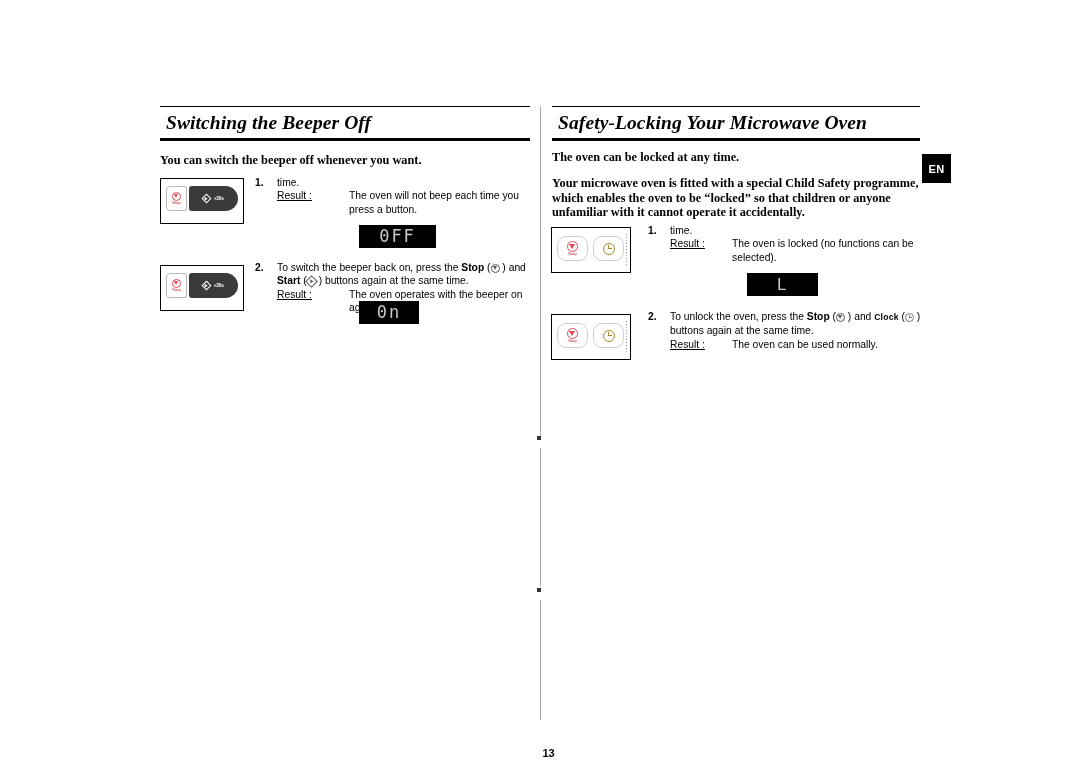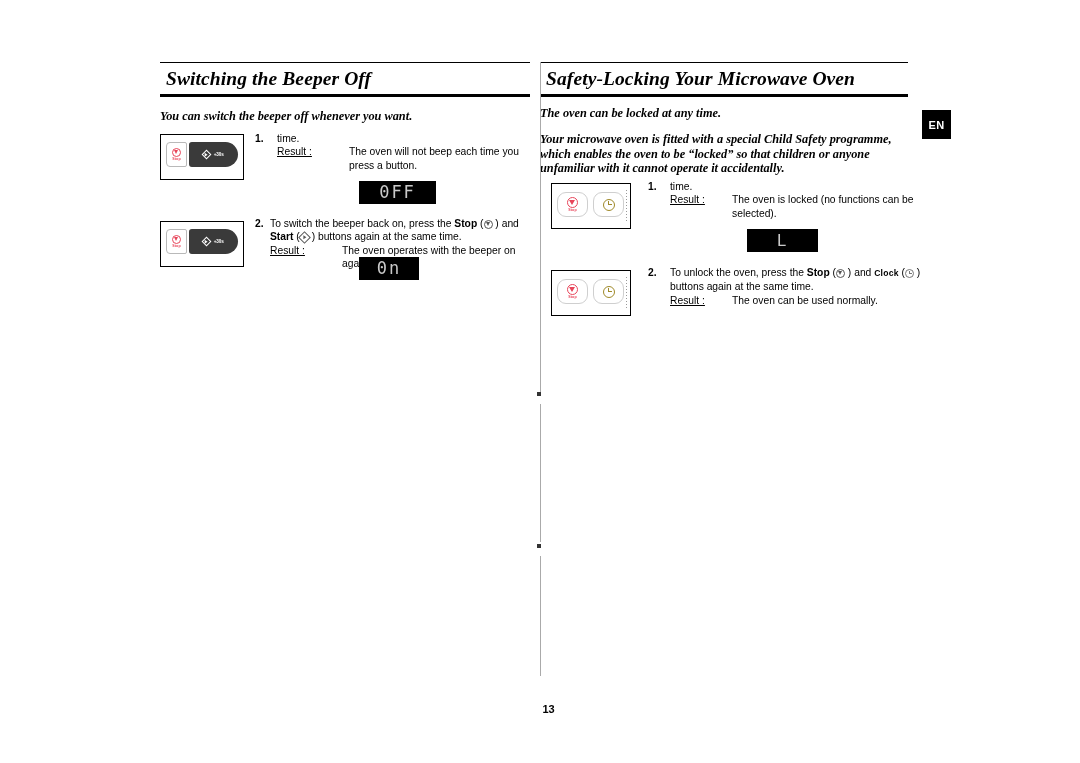--- a/index.html
+++ b/index.html
@@ -12,29 +12,30 @@
     height: 763px;
     position: relative;
     font-family: "Liberation Sans", sans-serif;
     color: #000;
     overflow: hidden;
   }
 
   .page {
     position: absolute;
     inset: 0;
+    margin-top: 44px;
   }
 
   
   .col {
     position: absolute;
     top: 62px;
   }
   .col-left  { left: 160px;  width: 370px; }
-  .col-right { left: 540px;  width: 368px; }
+  .col-right { left: 552px;  width: 368px; }
 
   
   .heading-block { position: relative; }
   .rule-thin {
     height: 1px;
     background: #000;
     width: 100%;
   }
   .rule-thick {
     height: 3px;
@@ -48,21 +49,20 @@
     font-size: 19.5px;
     line-height: 1.0;
     padding: 6px 0 5px 6px;
     letter-spacing: 0.1px;
     white-space: nowrap;
   }
 
   
   .intro {
     font-family: "Liberation Serif", serif;
-    font-style: italic;
     font-weight: bold;
     font-size: 12.3px;
     line-height: 14.6px;
     margin-top: 12px;
   }
   .intro.second {
     margin-top: 9px;
   }
 
   .panel-box {
@@ -415,21 +415,21 @@
       <span class="stop-word">Stop</span>
     </div>
     <div class="key-start-wide">
       <span class="diamond-play"></span>
       <span class="plus30">+30s</span>
     </div>
   </div>
 
   <div class="step-body">
     <span class="step-num" style="left:255px; top:217px;">2.</span>
-    <div class="step-text" style="left:270px; top:217px; width:258px;">
+    <div class="step-text" style="left:277px; top:217px; width:258px;">
       <div><span>To switch the beeper back on, press the </span><span class="b">Stop</span><span> (</span><span class="ico ico-stop"></span><span> ) and</span></div>
       <div><span class="b">Start</span><span> (</span><span class="ico ico-start"></span><span> ) buttons again at the same time.</span></div>
       <div class="result-row">
         <span class="result-lbl" style="width:72px;">Result :</span>
         <span class="result-val">The oven operates with the beeper on again.</span>
       </div>
     </div>
   </div>
 
   <div class="led" style="left:359px; top:257px; width:60px; height:23px;">

